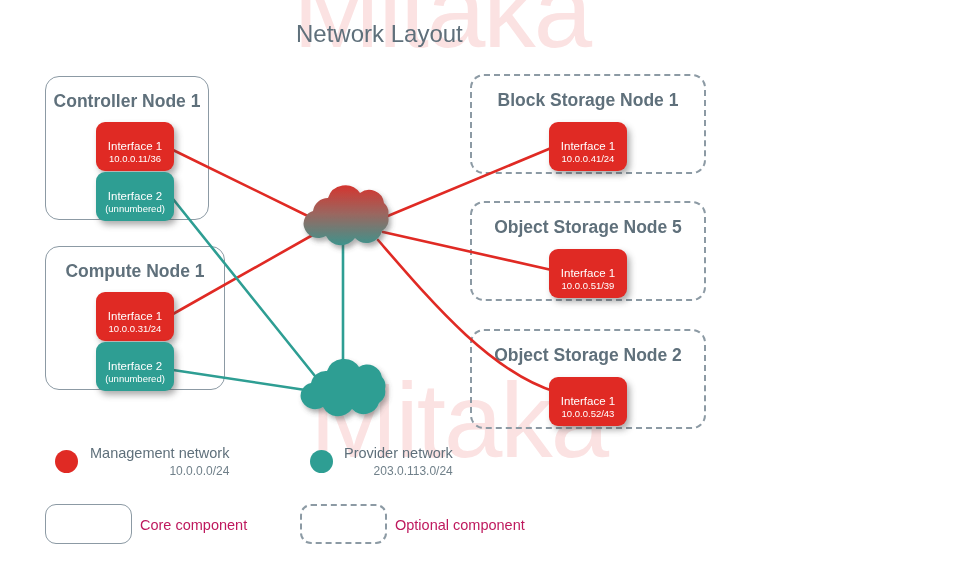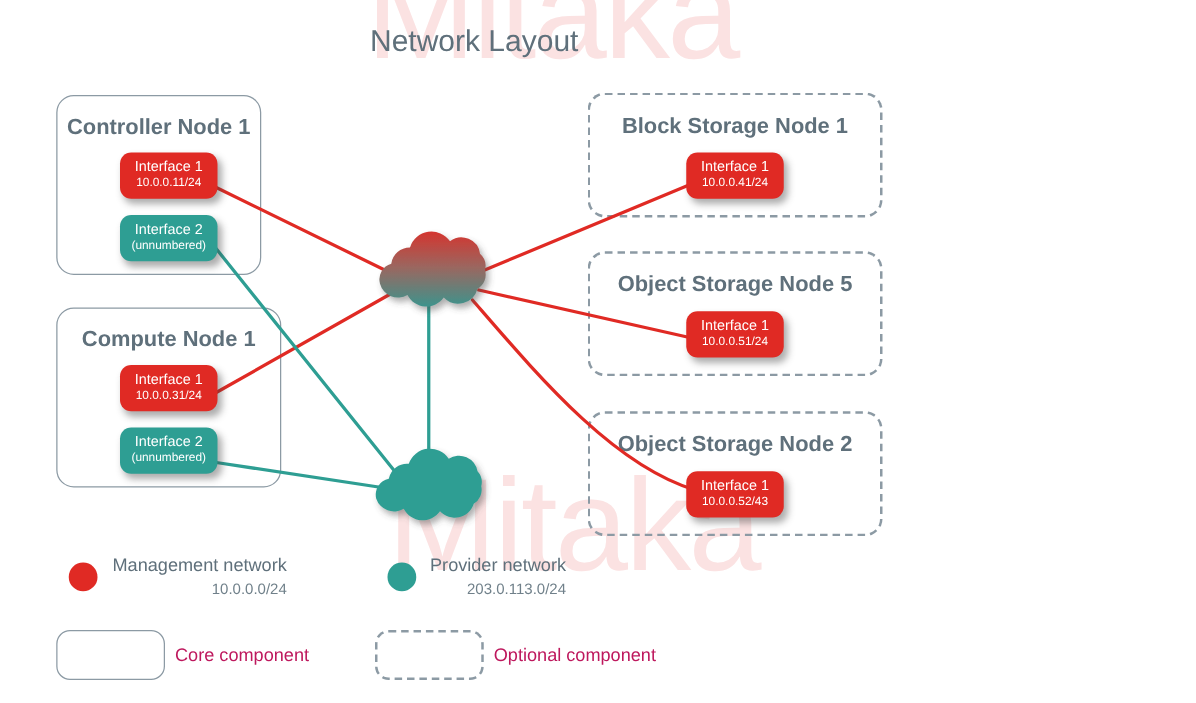--- a/index.html
+++ b/index.html
@@ -91,21 +91,21 @@
     font-weight: bold;
     color: #5f707b;
     white-space: nowrap;
   }
 
   
   .iface {
     position: absolute;
     box-sizing: border-box;
     border-radius: 9px;
-    padding: 5px 9px 6px 9px;
+    padding: 17px 9px 6px 9px;
     text-align: center;
     color: #ffffff;
     box-shadow: 3px 4px 6px rgba(60,60,60,0.42);
     z-index: 4;
     min-width: 78px;
   }
   .iface .iface-name {
     display: block;
     font-size: 11.5px;
     line-height: 14px;
@@ -255,21 +255,21 @@
                a 15 15 0 0 1 -22 -8
                a 13 13 0 0 1 10 -16 Z" fill="#2e9e93"></path>
     </g>
   </svg>
 
   <div class="cloud-label" style="left:303px; top:220px; width:82px;">NAT</div>
   <div class="cloud-label" style="left:302px; top:390px; width:82px;">Internet</div>
 
   <div class="iface mgmt" style="left:96px; top:122px;">
     <span class="iface-name">Interface 1</span>
-    <span class="iface-addr">10.0.0.11/24</span>
+    <span class="iface-addr">10.0.0.11/36</span>
   </div>
   <div class="iface prov" style="left:96px; top:172px;">
     <span class="iface-name">Interface 2</span>
     <span class="iface-addr">(unnumbered)</span>
   </div>
 
   <div class="iface mgmt" style="left:96px; top:292px;">
     <span class="iface-name">Interface 1</span>
     <span class="iface-addr">10.0.0.31/24</span>
   </div>
@@ -278,21 +278,21 @@
     <span class="iface-addr">(unnumbered)</span>
   </div>
 
   <div class="iface mgmt" style="left:549px; top:122px;">
     <span class="iface-name">Interface 1</span>
     <span class="iface-addr">10.0.0.41/24</span>
   </div>
 
   <div class="iface mgmt" style="left:549px; top:249px;">
     <span class="iface-name">Interface 1</span>
-    <span class="iface-addr">10.0.0.51/24</span>
+    <span class="iface-addr">10.0.0.51/39</span>
   </div>
 
   <div class="iface mgmt" style="left:549px; top:377px;">
     <span class="iface-name">Interface 1</span>
     <span class="iface-addr">10.0.0.52/43</span>
   </div>
 
   <div class="legend-dot mgmt" style="left:55px; top:450px;"></div>
   <div class="legend-text" style="left:90px; top:444px;">
     <span class="legend-title">Management network</span>

